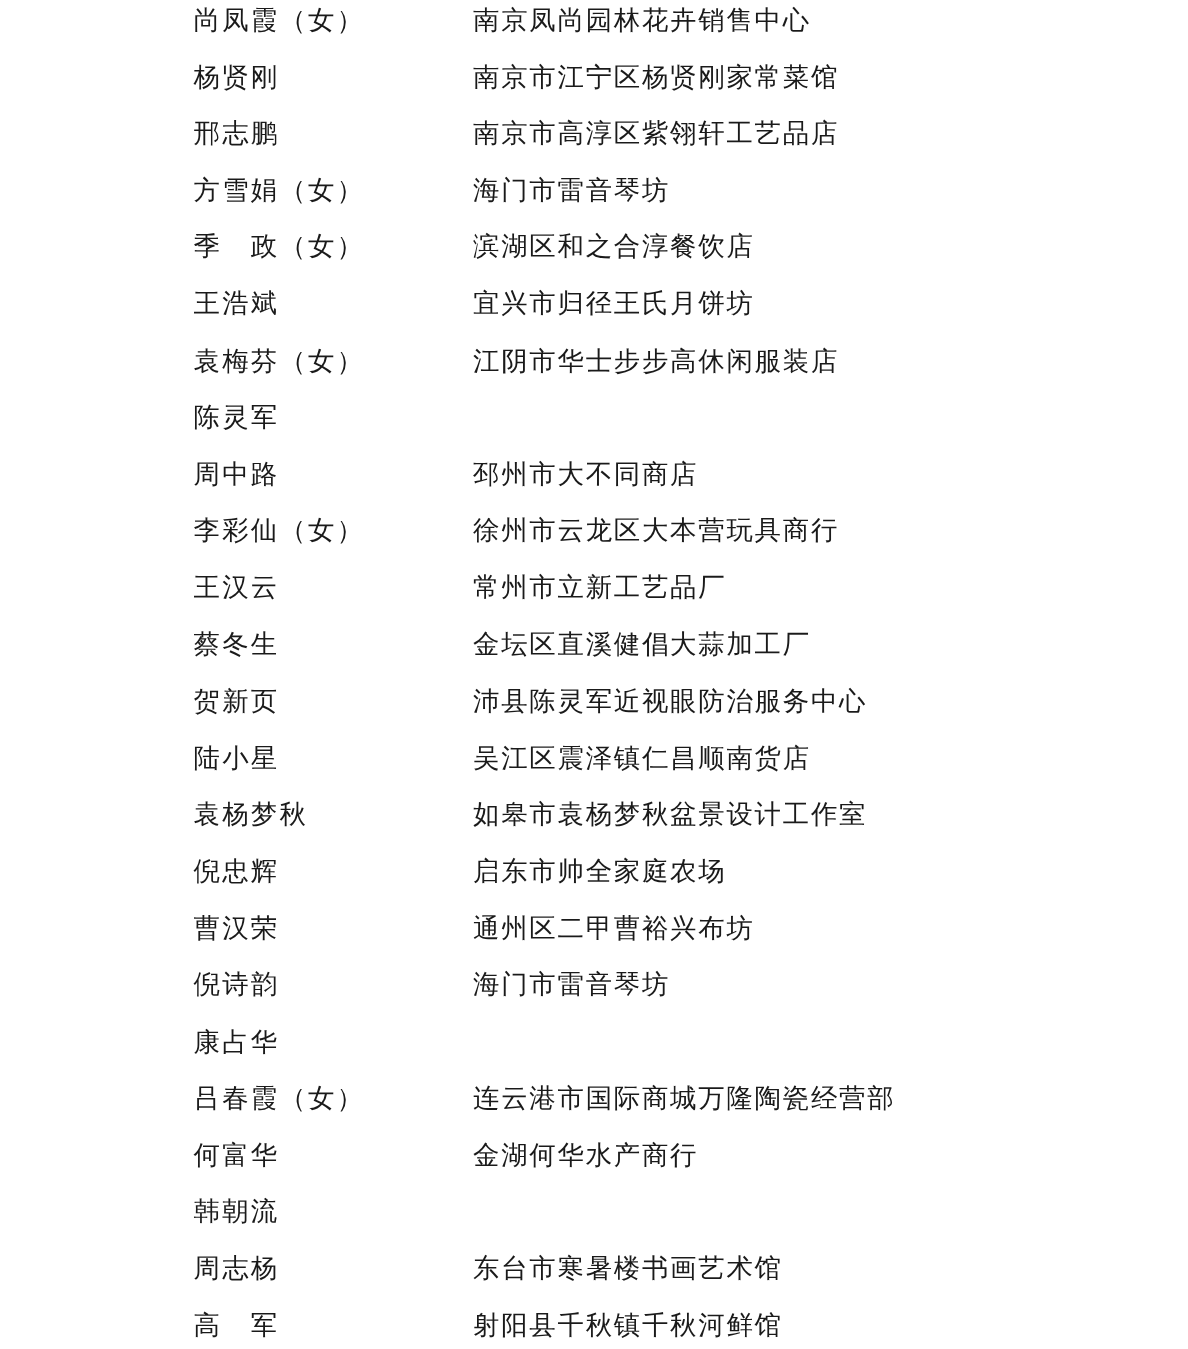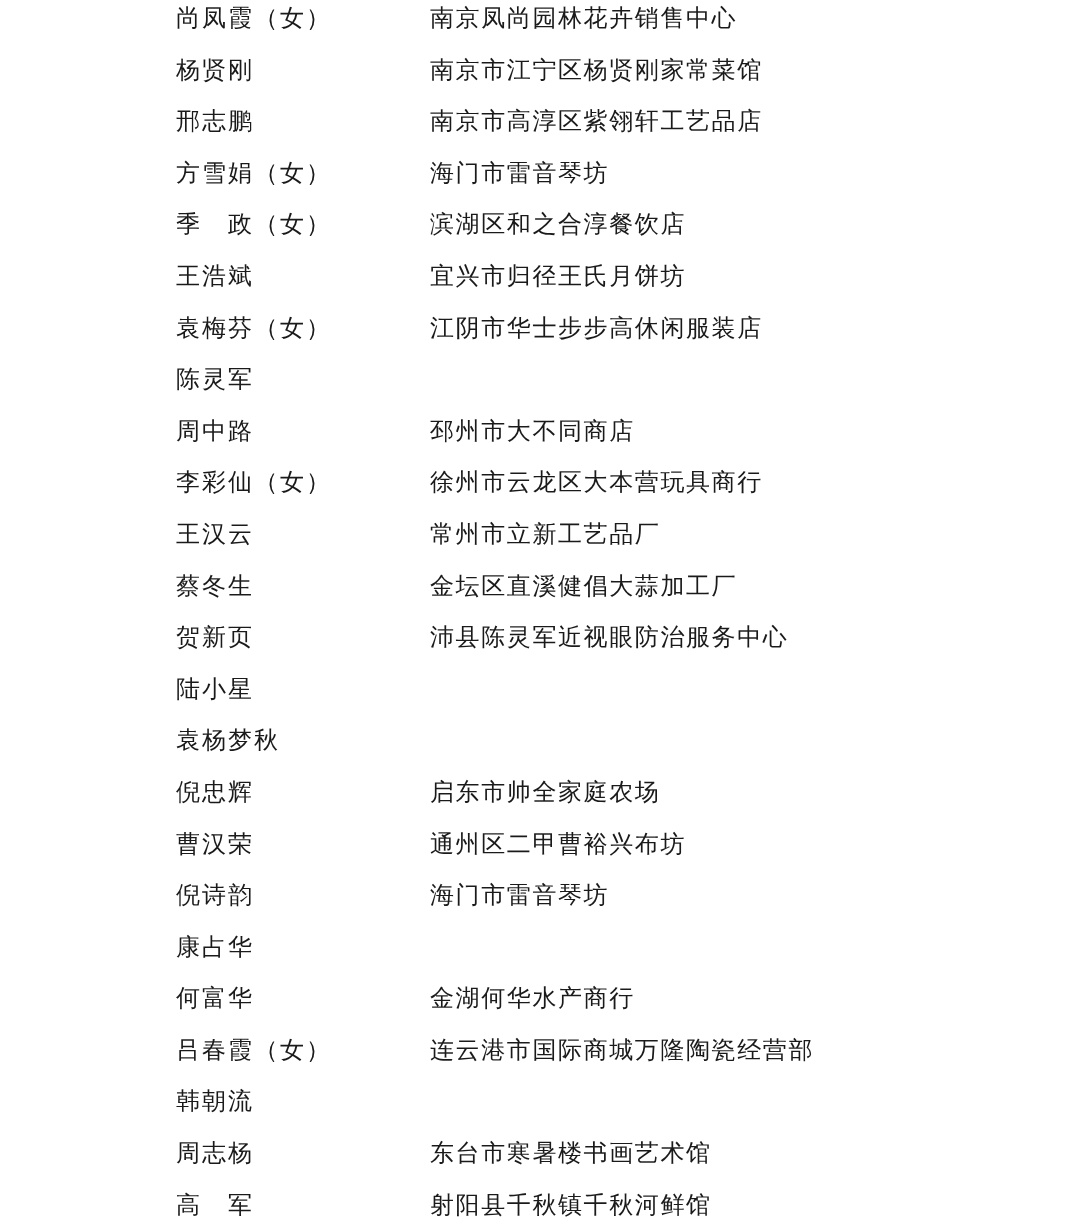--- a/index.html
+++ b/index.html
@@ -89,46 +89,48 @@
   <div class="row">
     <span class="name">蔡冬生</span>
     <span class="biz">金坛区直溪健倡大蒜加工厂</span>
   </div>
   <div class="row">
     <span class="name">贺新页</span>
     <span class="biz">沛县陈灵军近视眼防治服务中心</span>
   </div>
   <div class="row">
     <span class="name">陆小星</span>
+    <span class="biz">吴江区震泽镇仁昌顺南货店</span>
   </div>
   <div class="row">
     <span class="name">袁杨梦秋</span>
+    <span class="biz">如皋市袁杨梦秋盆景设计工作室</span>
   </div>
   <div class="row">
     <span class="name">倪忠辉</span>
     <span class="biz">启东市帅全家庭农场</span>
   </div>
   <div class="row">
     <span class="name">曹汉荣</span>
     <span class="biz">通州区二甲曹裕兴布坊</span>
   </div>
   <div class="row">
     <span class="name">倪诗韵</span>
     <span class="biz">海门市雷音琴坊</span>
   </div>
   <div class="row">
     <span class="name">康占华</span>
   </div>
   <div class="row">
+    <span class="name">吕春霞（女）</span>
+    <span class="biz">连云港市国际商城万隆陶瓷经营部</span>
+  </div>
+  <div class="row">
     <span class="name">何富华</span>
     <span class="biz">金湖何华水产商行</span>
-  </div>
-  <div class="row">
-    <span class="name">吕春霞（女）</span>
-    <span class="biz">连云港市国际商城万隆陶瓷经营部</span>
   </div>
   <div class="row">
     <span class="name">韩朝流</span>
   </div>
   <div class="row">
     <span class="name">周志杨</span>
     <span class="biz">东台市寒暑楼书画艺术馆</span>
   </div>
   <div class="row">
     <span class="name">高　军</span>

